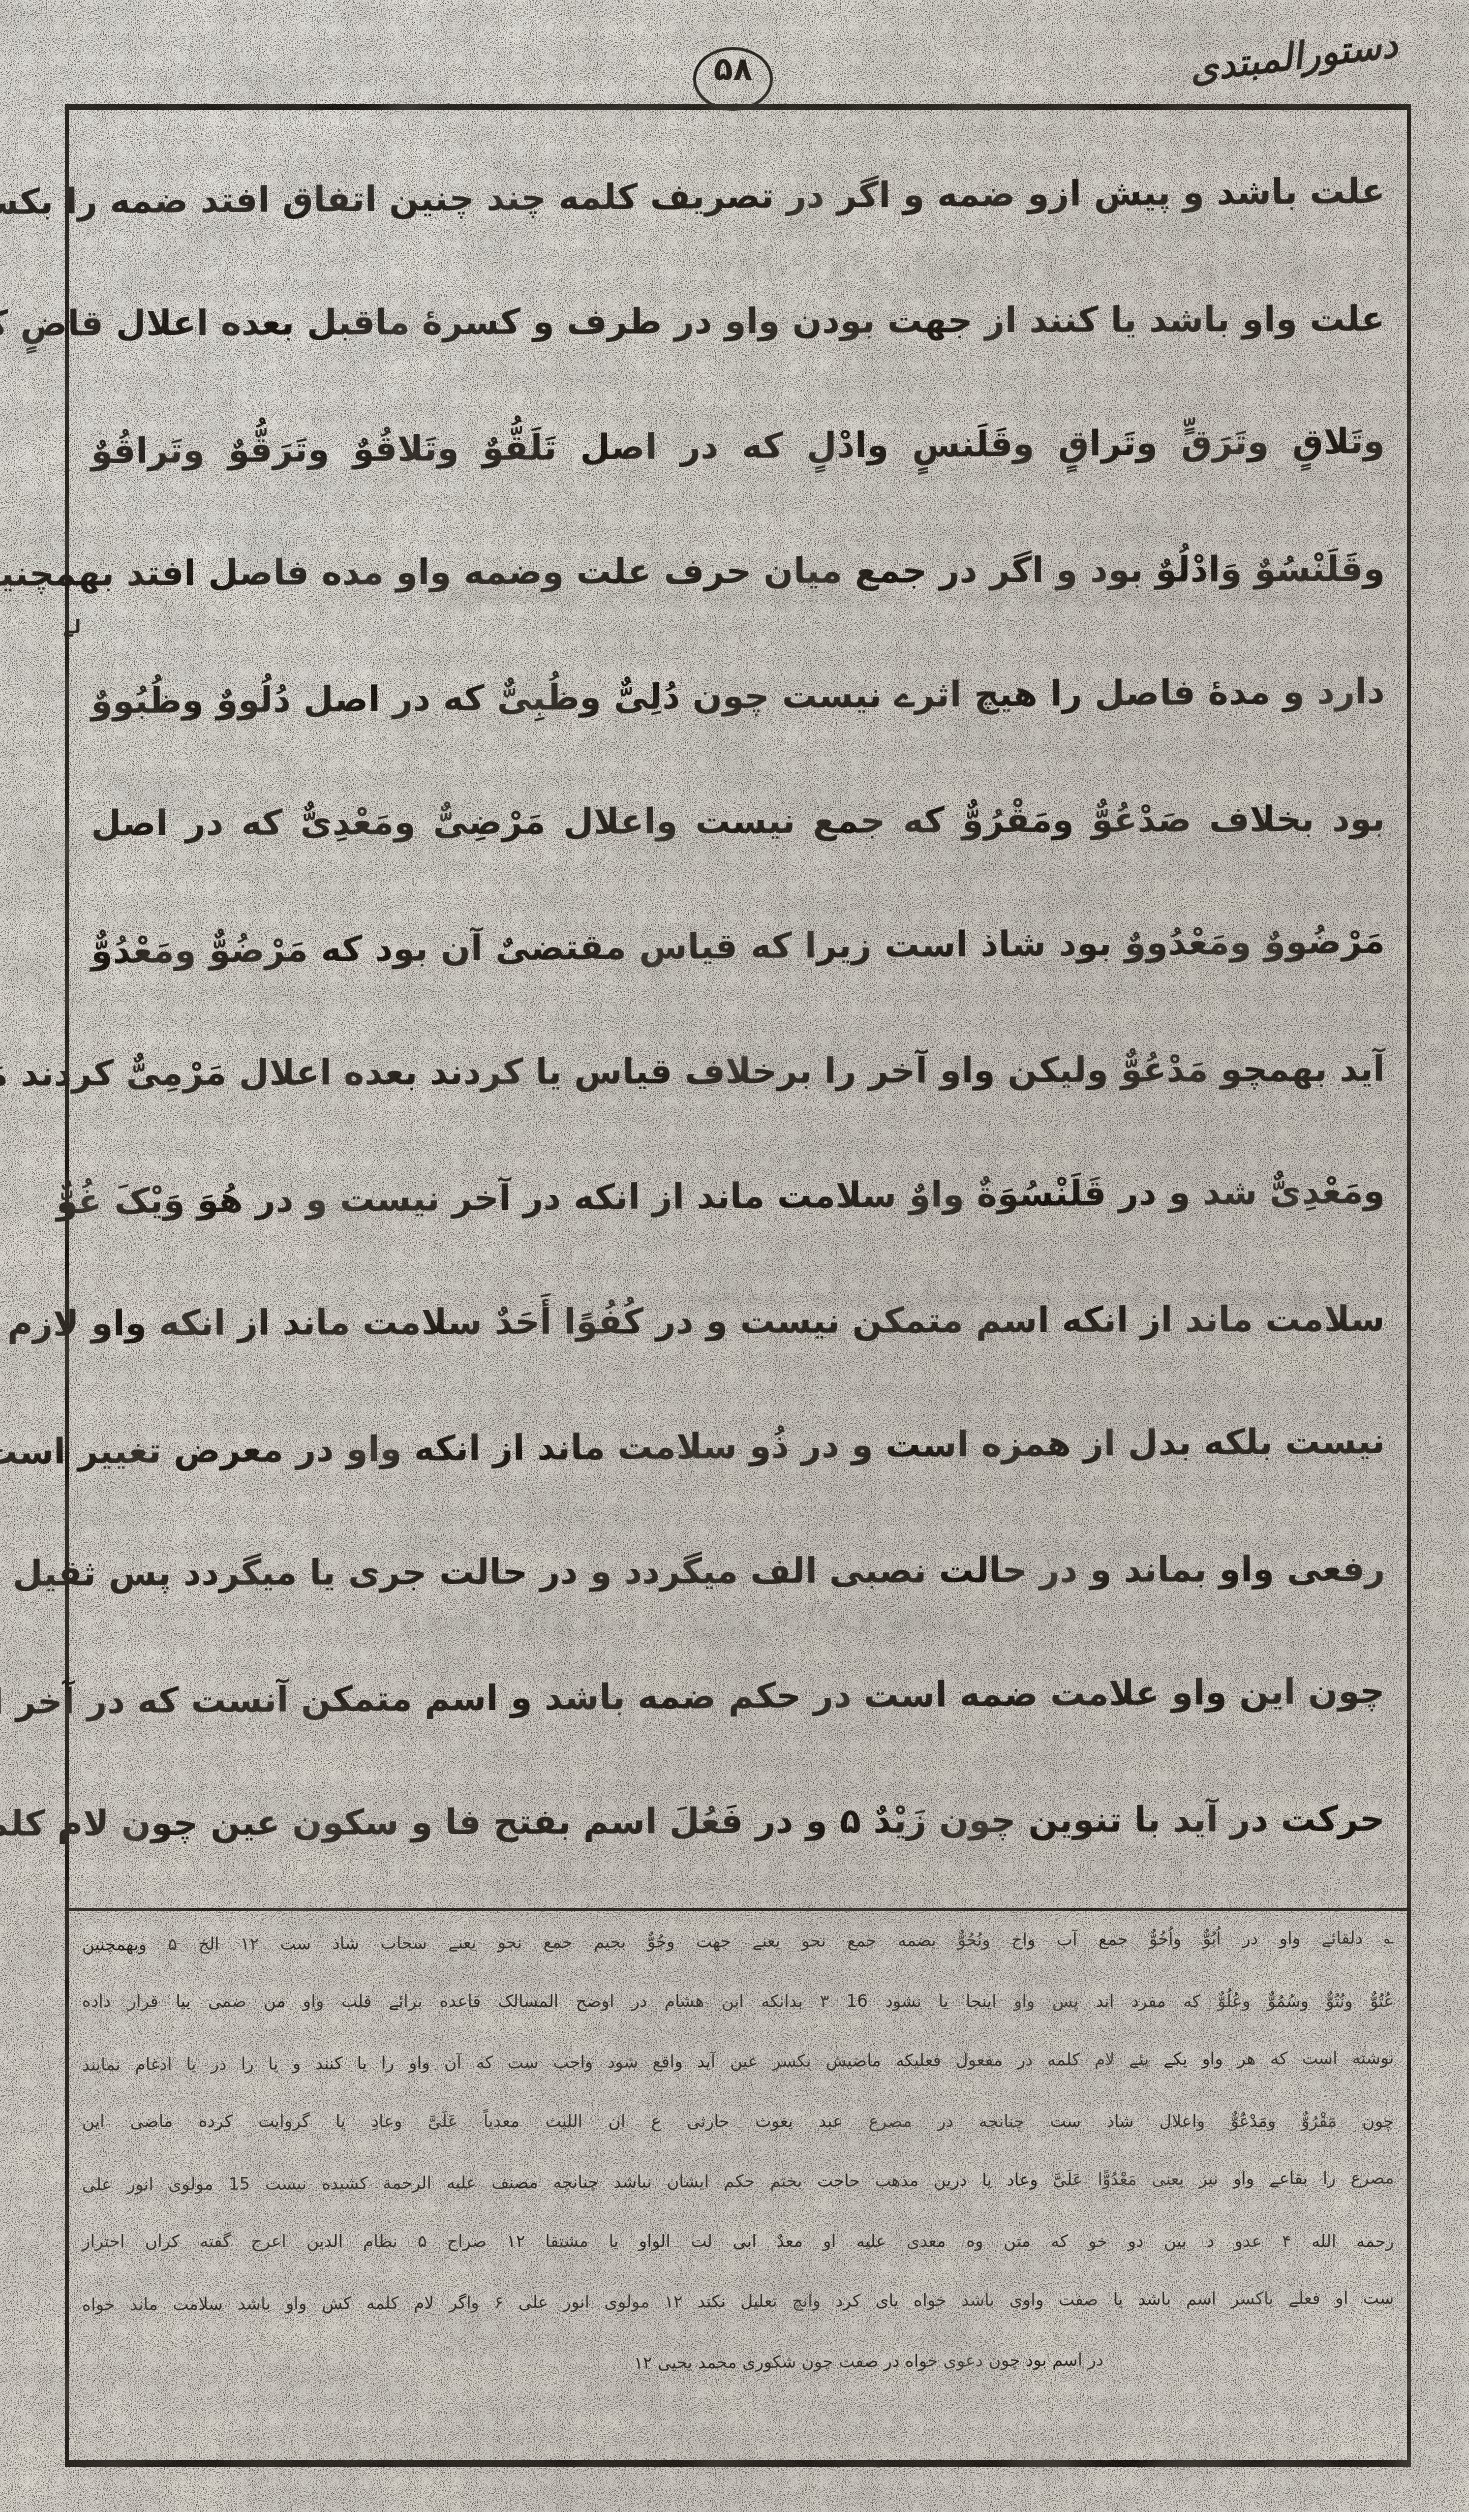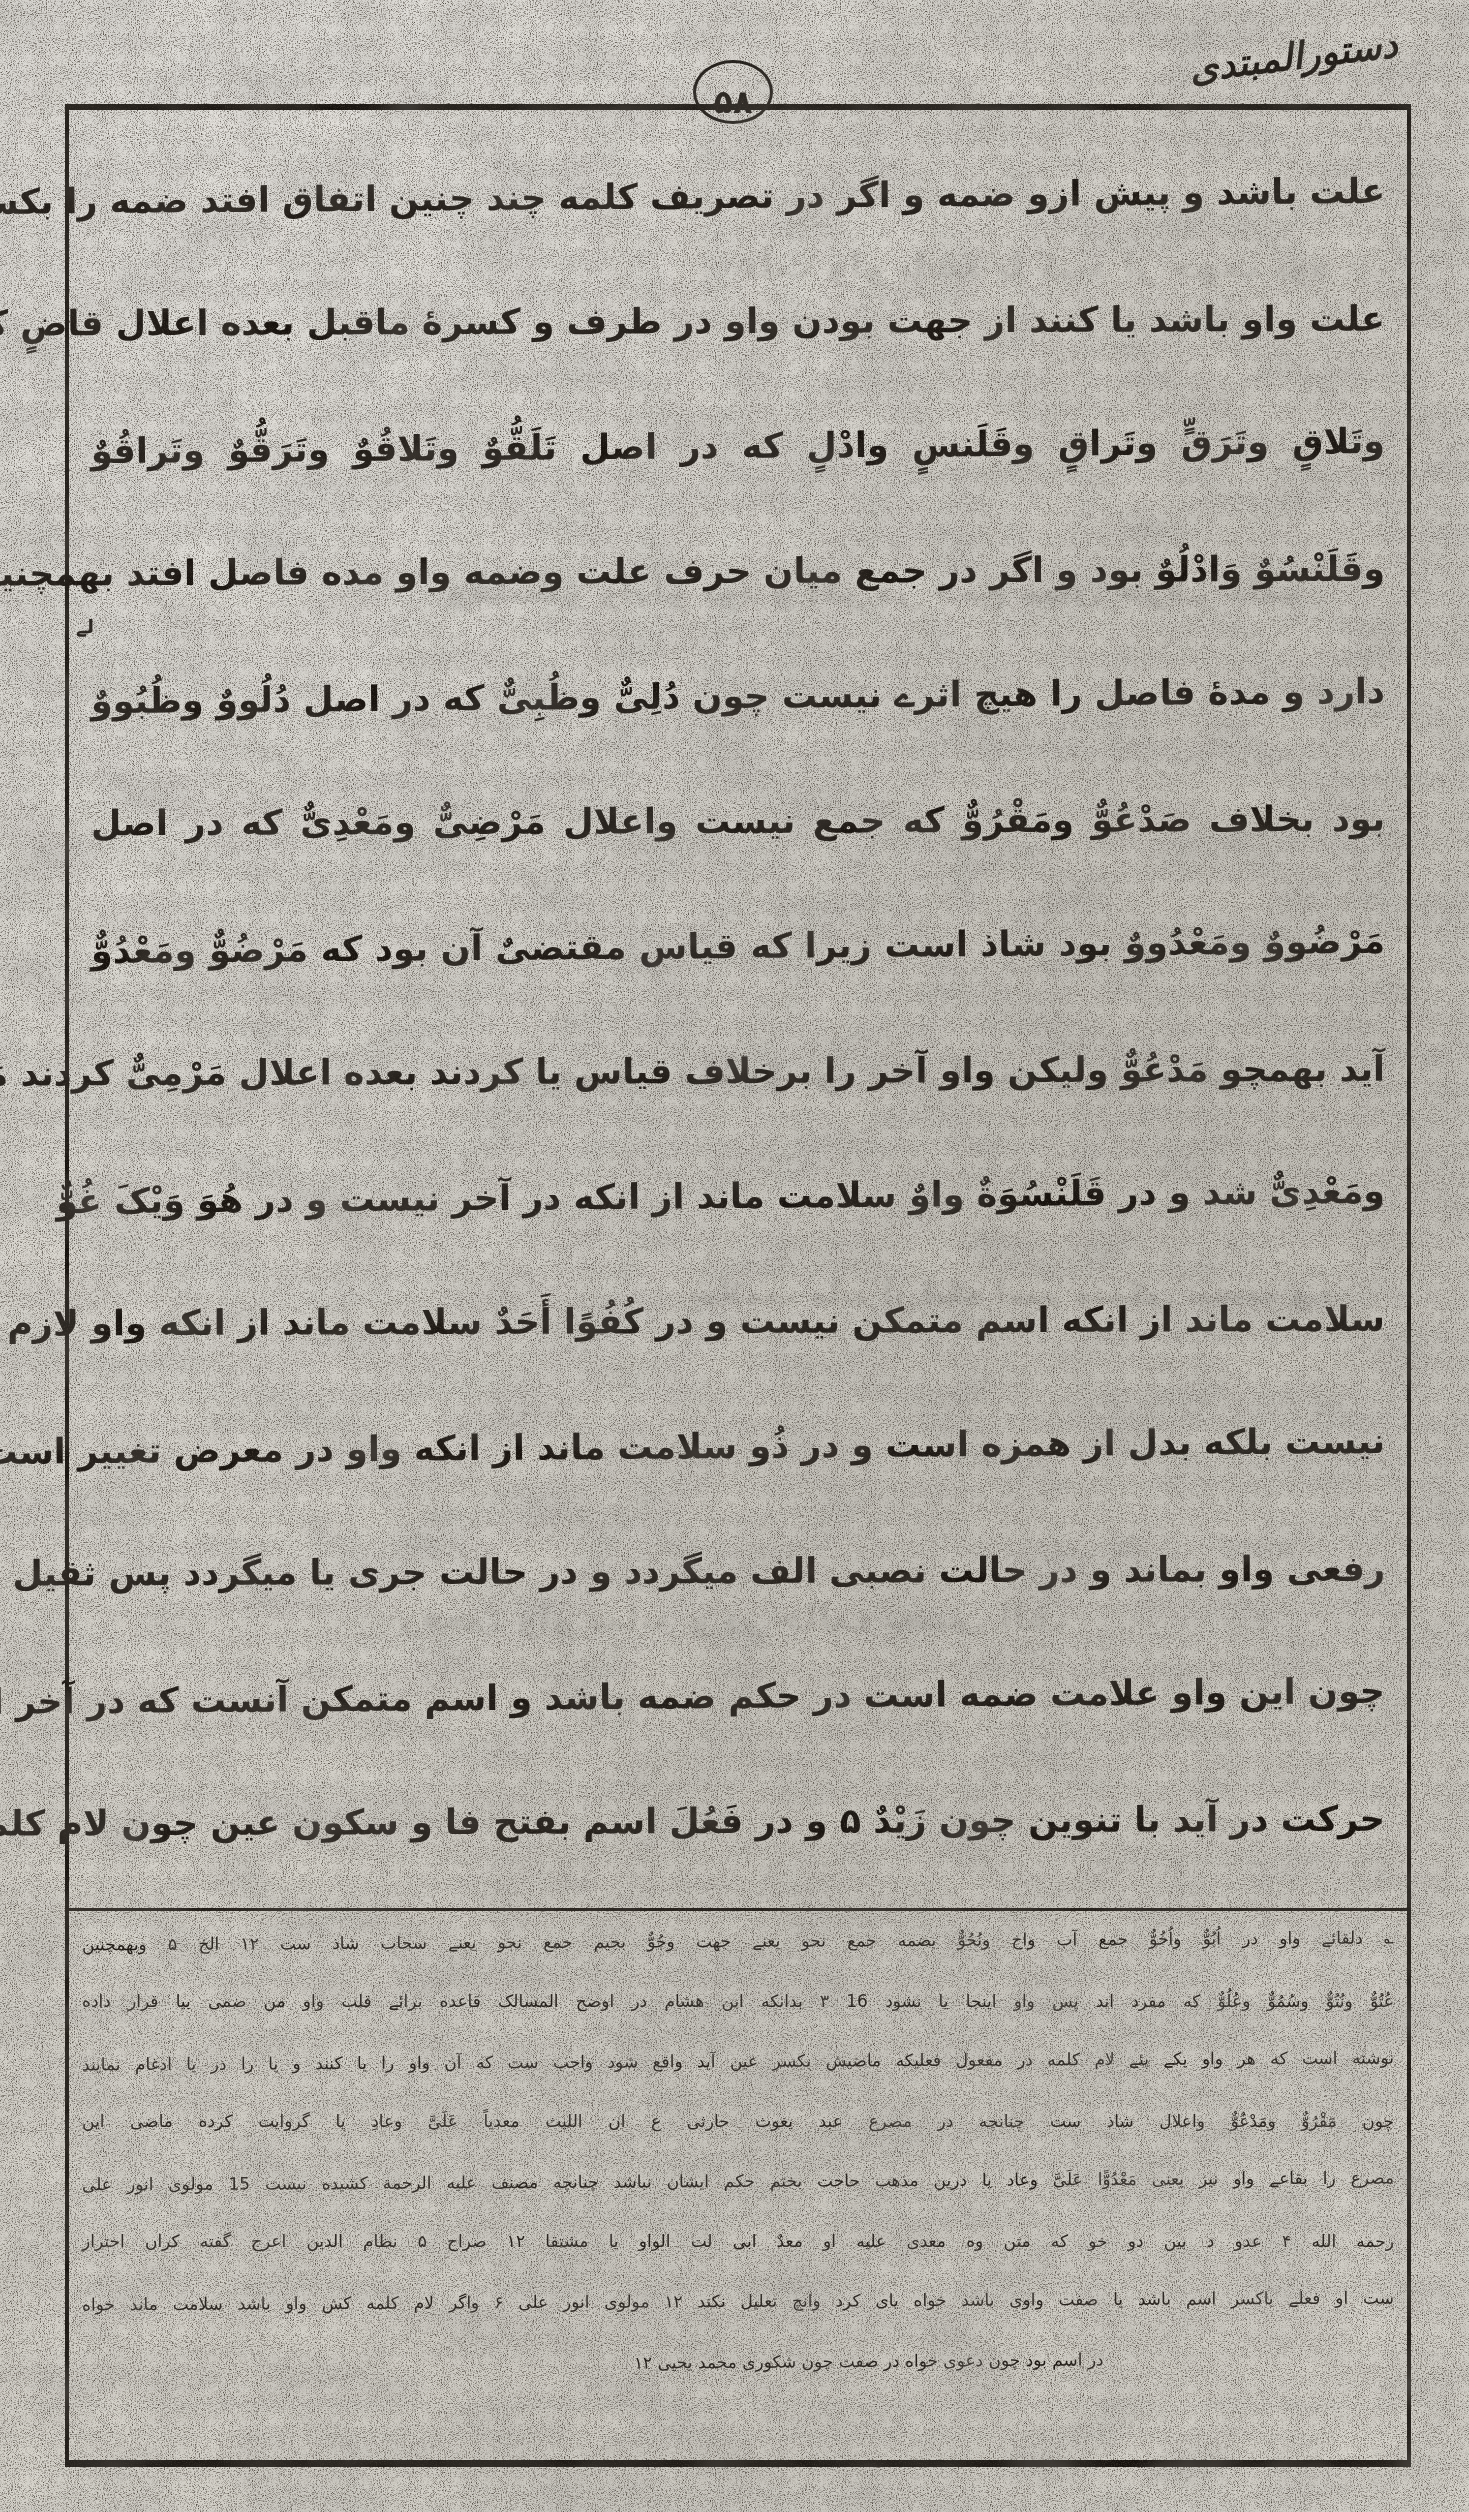--- a/index.html
+++ b/index.html
@@ -16,22 +16,22 @@
   .grain{position:absolute;inset:0;pointer-events:none;z-index:6;}
   .running-title{
     position:absolute;top:35px;left:1193px;width:205px;
     font-size:37px;font-weight:bold;font-style:italic;
     transform:rotate(-7deg);letter-spacing:0px;
     white-space:nowrap;direction:rtl;z-index:3;
   }
   .page-badge{
     position:absolute;left:693px;top:47px;width:74px;height:58px;
     border:3.7px solid #1b1712;border-radius:50%;
-    display:flex;align-items:flex-end;justify-content:center;
-    font-size:32px;font-weight:bold;z-index:3;background:transparent;margin-top:13px;
+    display:flex;align-items:flex-start;justify-content:center;
+    font-size:32px;font-weight:bold;z-index:3;background:transparent;
   }
   .frame{
     position:absolute;left:65px;top:104px;width:1346px;height:2363px;
     border-style:solid;border-color:#16120d;border-width:6.5px 4.7px 7.4px 4.7px;
     box-sizing:border-box;z-index:2;
   }
   .main-text{padding:24px 22px 0 22px;direction:rtl;}
   .m-line{
     height:125px;line-height:125px;font-size:35px;font-weight:bold;
     text-align:justify;text-align-last:justify;white-space:nowrap;overflow:visible;
@@ -48,21 +48,21 @@
     text-align:justify;text-align-last:justify;white-space:nowrap;overflow:visible;
     direction:rtl;color:#1a1510;
   }
   .f-line:nth-child(odd){transform:rotate(-.3deg);}
   .f-last{
     height:60px;line-height:60px;font-size:17px;direction:rtl;
     width:46%;margin-right:17%;text-align:center;white-space:nowrap;
     transform:rotate(-.4deg);
   }
   .margin-note{
-    position:absolute;left:76px;top:616px;font-size:18.6px;font-weight:bold;z-index:4;
+    position:absolute;left:63px;top:616px;font-size:18.6px;font-weight:bold;z-index:4;
   }
   .ghost{
     position:absolute;direction:rtl;white-space:nowrap;overflow:hidden;
     font-weight:bold;font-size:37px;color:#3c3a36;opacity:.10;
     filter:blur(2.8px);transform:scaleX(-1);z-index:1;pointer-events:none;
   }
   .g1{top:244px;right:140px;width:595px;}
   .g2{top:568px;right:158px;width:865px;}
   .g3{top:1051px;right:195px;width:763px;}
   .g4{top:1273px;right:130px;width:651px;font-size:32px;opacity:.12;}

